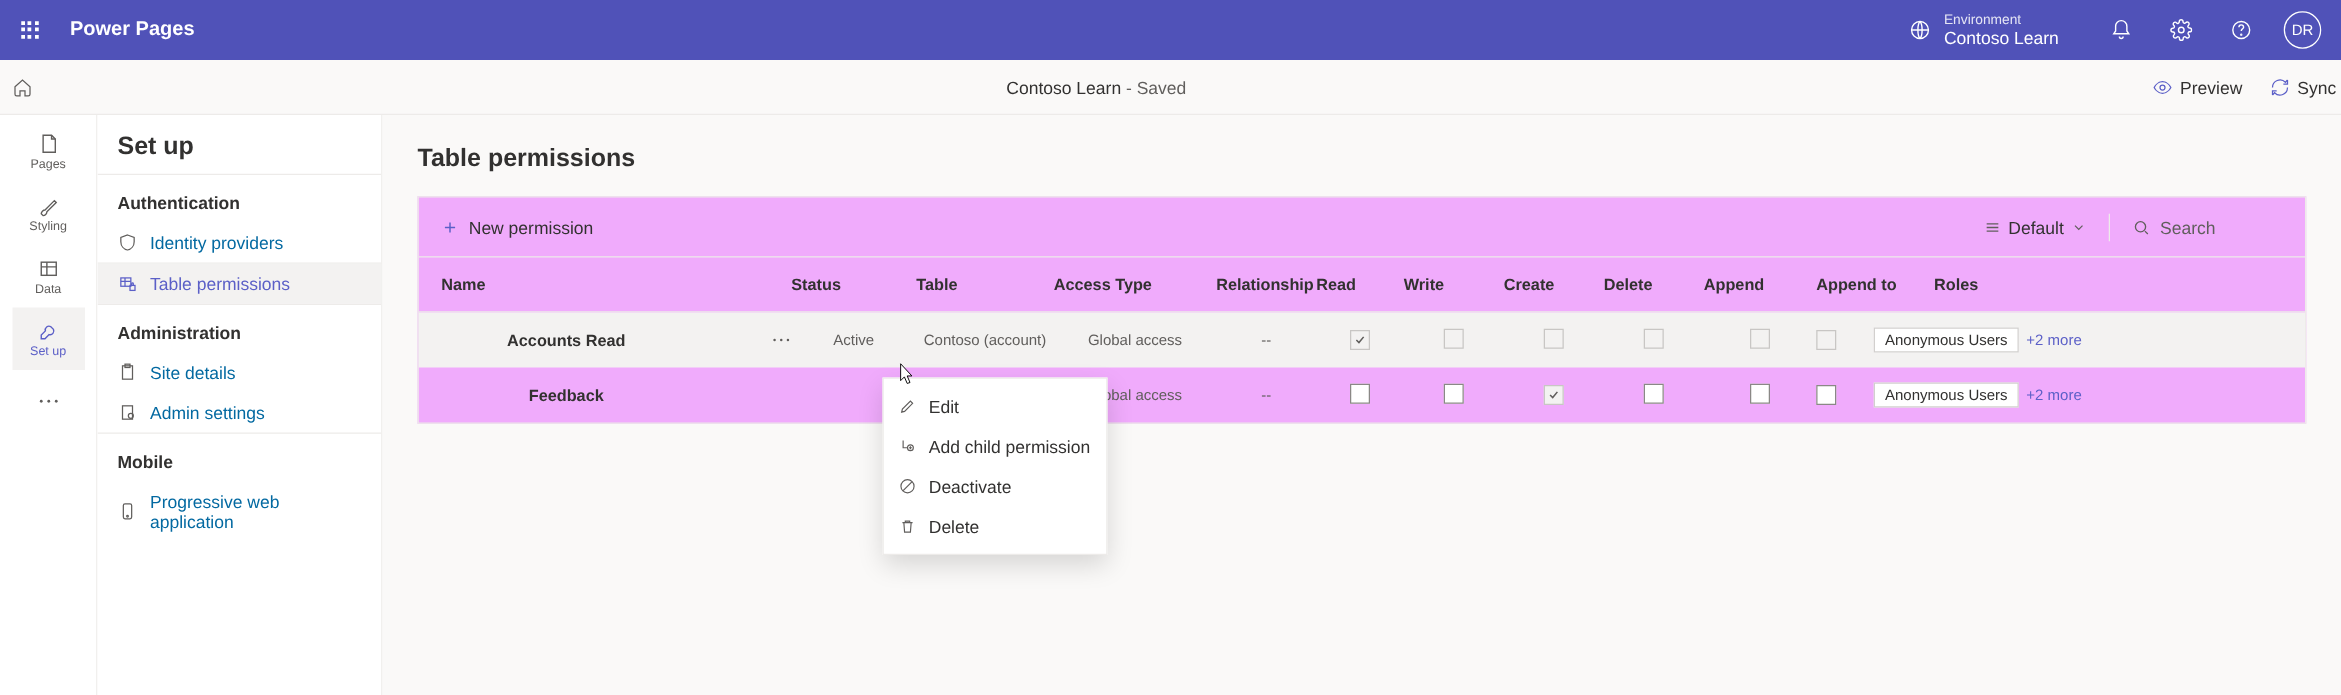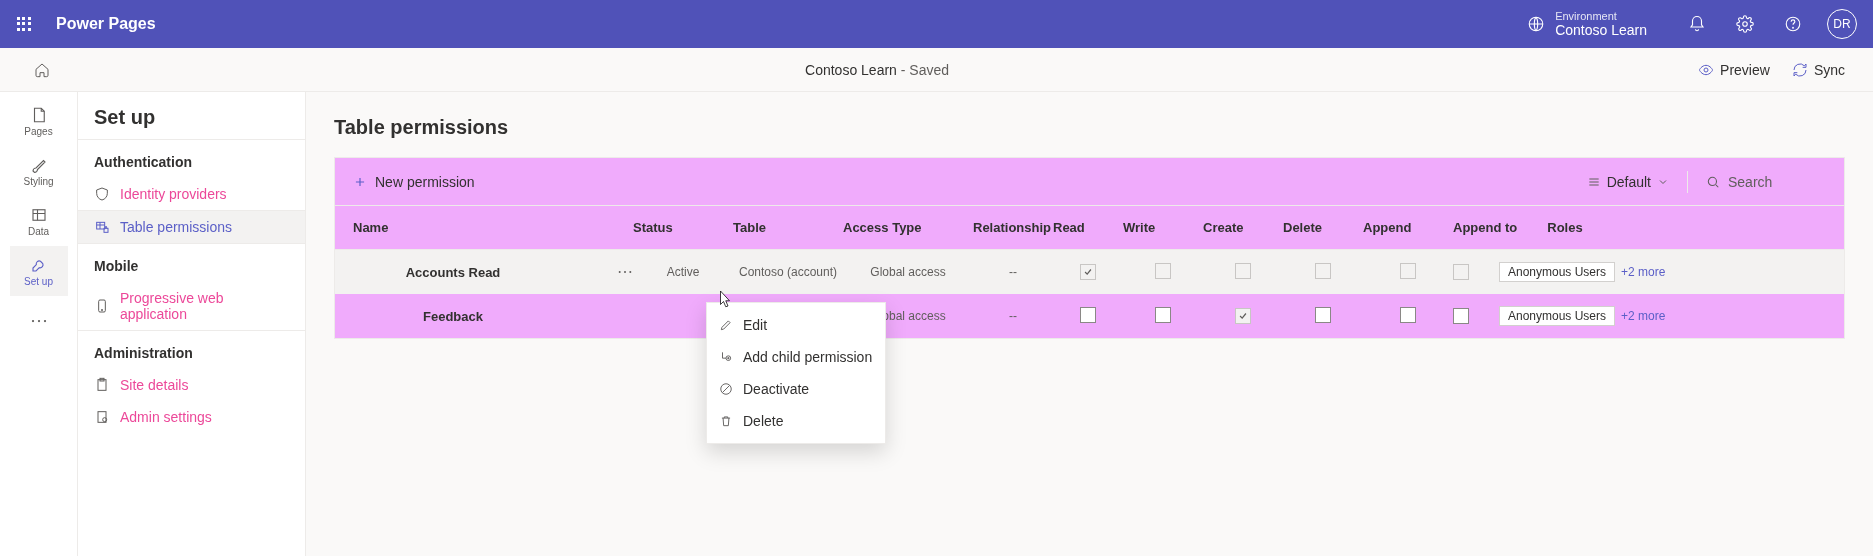--- a/index.html
+++ b/index.html
@@ -29,21 +29,21 @@
     .avatar-circle { width: 30px; height: 30px; border-radius: 50%; border: 1px solid #fff; display: flex; align-items: center; justify-content: center; font-size: 12px; margin: 0 8px; }
 
     
     .command-bar {
       height: 44px;
       background: #faf9f8;
       border-bottom: 1px solid #edebe9;
       display: flex;
       align-items: center;
       gap: 12px;
-      padding: 0 28px;
+      padding: 0 4px;
     }
     .home-btn { width: 28px; height: 28px; display:flex; align-items:center; justify-content:center; cursor:pointer; }
     .site-name-wrap { flex: 1; text-align: center; font-size: 14px; }
     .saved-suffix { color: #605e5c; }
     .command-right { display: flex; align-items: center; gap: 22px; }
     .cmd-item { display: flex; align-items: center; gap: 6px; font-size: 14px; cursor: pointer; color: #323130; }
     .cmd-item .ic { color: #5b5fc7; }
 
     
     .shell { display: flex; height: calc(556px - 48px - 44px); }
@@ -52,21 +52,21 @@
     .rail { width: 78px; background: #fff; border-right: 1px solid #edebe9; display: flex; flex-direction: column; align-items: center; padding-top: 4px; }
     .rail-item { width: 58px; height: 50px; display: flex; flex-direction: column; align-items: center; justify-content: center; font-size: 10px; color: #605e5c; cursor: pointer; gap: 2px; }
     .rail-item.selected { background: #f3f2f1; color: #5b5fc7; }
     .rail-item.selected svg { stroke: #5b5fc7; }
 
     
     .sidenav { width: 228px; border-right: 1px solid #edebe9; background: #fff; overflow-y: auto; }
     .sidenav-title { font-size: 20px; font-weight: 600; padding: 14px 16px 10px; }
     .sn-group { border-top: 1px solid #edebe9; }
     .sn-heading { font-size: 14px; font-weight: 600; padding: 14px 16px 8px; }
-    .sn-item { display: flex; align-items: center; gap: 10px; padding: 8px 16px; font-size: 14px; color: #ec4899; cursor: pointer; }
+    .sn-item { display: flex; align-items: center; gap: 10px; padding: 8px 16px; font-size: 14px; color: #0369a1; cursor: pointer; }
     .sn-item svg { flex-shrink: 0; }
     .sn-item.active { background: #f3f2f1; color: #5b5fc7; }
     .sn-item.active svg { stroke: #5b5fc7; }
 
     
     .content { flex: 1; background: #faf9f8; padding: 24px 28px; overflow: auto; position: relative; }
     .content-title { font-size: 20px; font-weight: 600; margin-bottom: 18px; }
     .panel { background: #f0abfc; border: 1px solid #edebe9; }
     .panel-toolbar {
       height: 48px; border-bottom: 1px solid #edebe9;
@@ -247,44 +247,44 @@
         <svg width="16" height="16" viewBox="0 0 24 24" fill="none" stroke="#5b5fc7" stroke-width="1.5">
             <rect x="4" y="5" width="12" height="10"></rect>
             <path d="M4 9h12M9 5v10"></path>
             <rect x="15" y="14" width="6" height="6"></rect>
             <path d="M17 14v-2a1 1 0 012 0v2"></path>
           </svg>
         <span>Table permissions</span>
       </div>
     </div>
     <div class="sn-group">
+      <div class="sn-heading">Administration</div>
+      <div class="sn-item">
+        <svg width="16" height="16" viewBox="0 0 24 24" fill="none" stroke="#605e5c" stroke-width="1.5">
+            <rect x="6" y="4" width="12" height="16"></rect>
+            <rect x="9" y="2" width="6" height="4"></rect>
+          </svg>
+        <span>Site details</span>
+      </div>
+      <div class="sn-item">
+        <svg width="16" height="16" viewBox="0 0 24 24" fill="none" stroke="#605e5c" stroke-width="1.5">
+            <rect x="6" y="4" width="12" height="16"></rect>
+            <circle cx="16" cy="16" r="3"></circle>
+          </svg>
+        <span>Admin settings</span>
+      </div>
+    </div>
+    <div class="sn-group">
       <div class="sn-heading">Mobile</div>
       <div class="sn-item">
         <svg width="16" height="16" viewBox="0 0 24 24" fill="none" stroke="#605e5c" stroke-width="1.5">
             <rect x="7" y="3" width="10" height="18" rx="2"></rect>
             <circle cx="12" cy="18" r="1"></circle>
           </svg>
         <span>Progressive web application</span>
-      </div>
-    </div>
-    <div class="sn-group">
-      <div class="sn-heading">Administration</div>
-      <div class="sn-item">
-        <svg width="16" height="16" viewBox="0 0 24 24" fill="none" stroke="#605e5c" stroke-width="1.5">
-            <rect x="6" y="4" width="12" height="16"></rect>
-            <rect x="9" y="2" width="6" height="4"></rect>
-          </svg>
-        <span>Site details</span>
-      </div>
-      <div class="sn-item">
-        <svg width="16" height="16" viewBox="0 0 24 24" fill="none" stroke="#605e5c" stroke-width="1.5">
-            <rect x="6" y="4" width="12" height="16"></rect>
-            <circle cx="16" cy="16" r="3"></circle>
-          </svg>
-        <span>Admin settings</span>
       </div>
     </div>
   </div>
 
   <div class="content">
     <div class="content-title">Table permissions</div>
 
     <div class="panel">
       <div class="panel-toolbar">
         <div class="new-btn">

